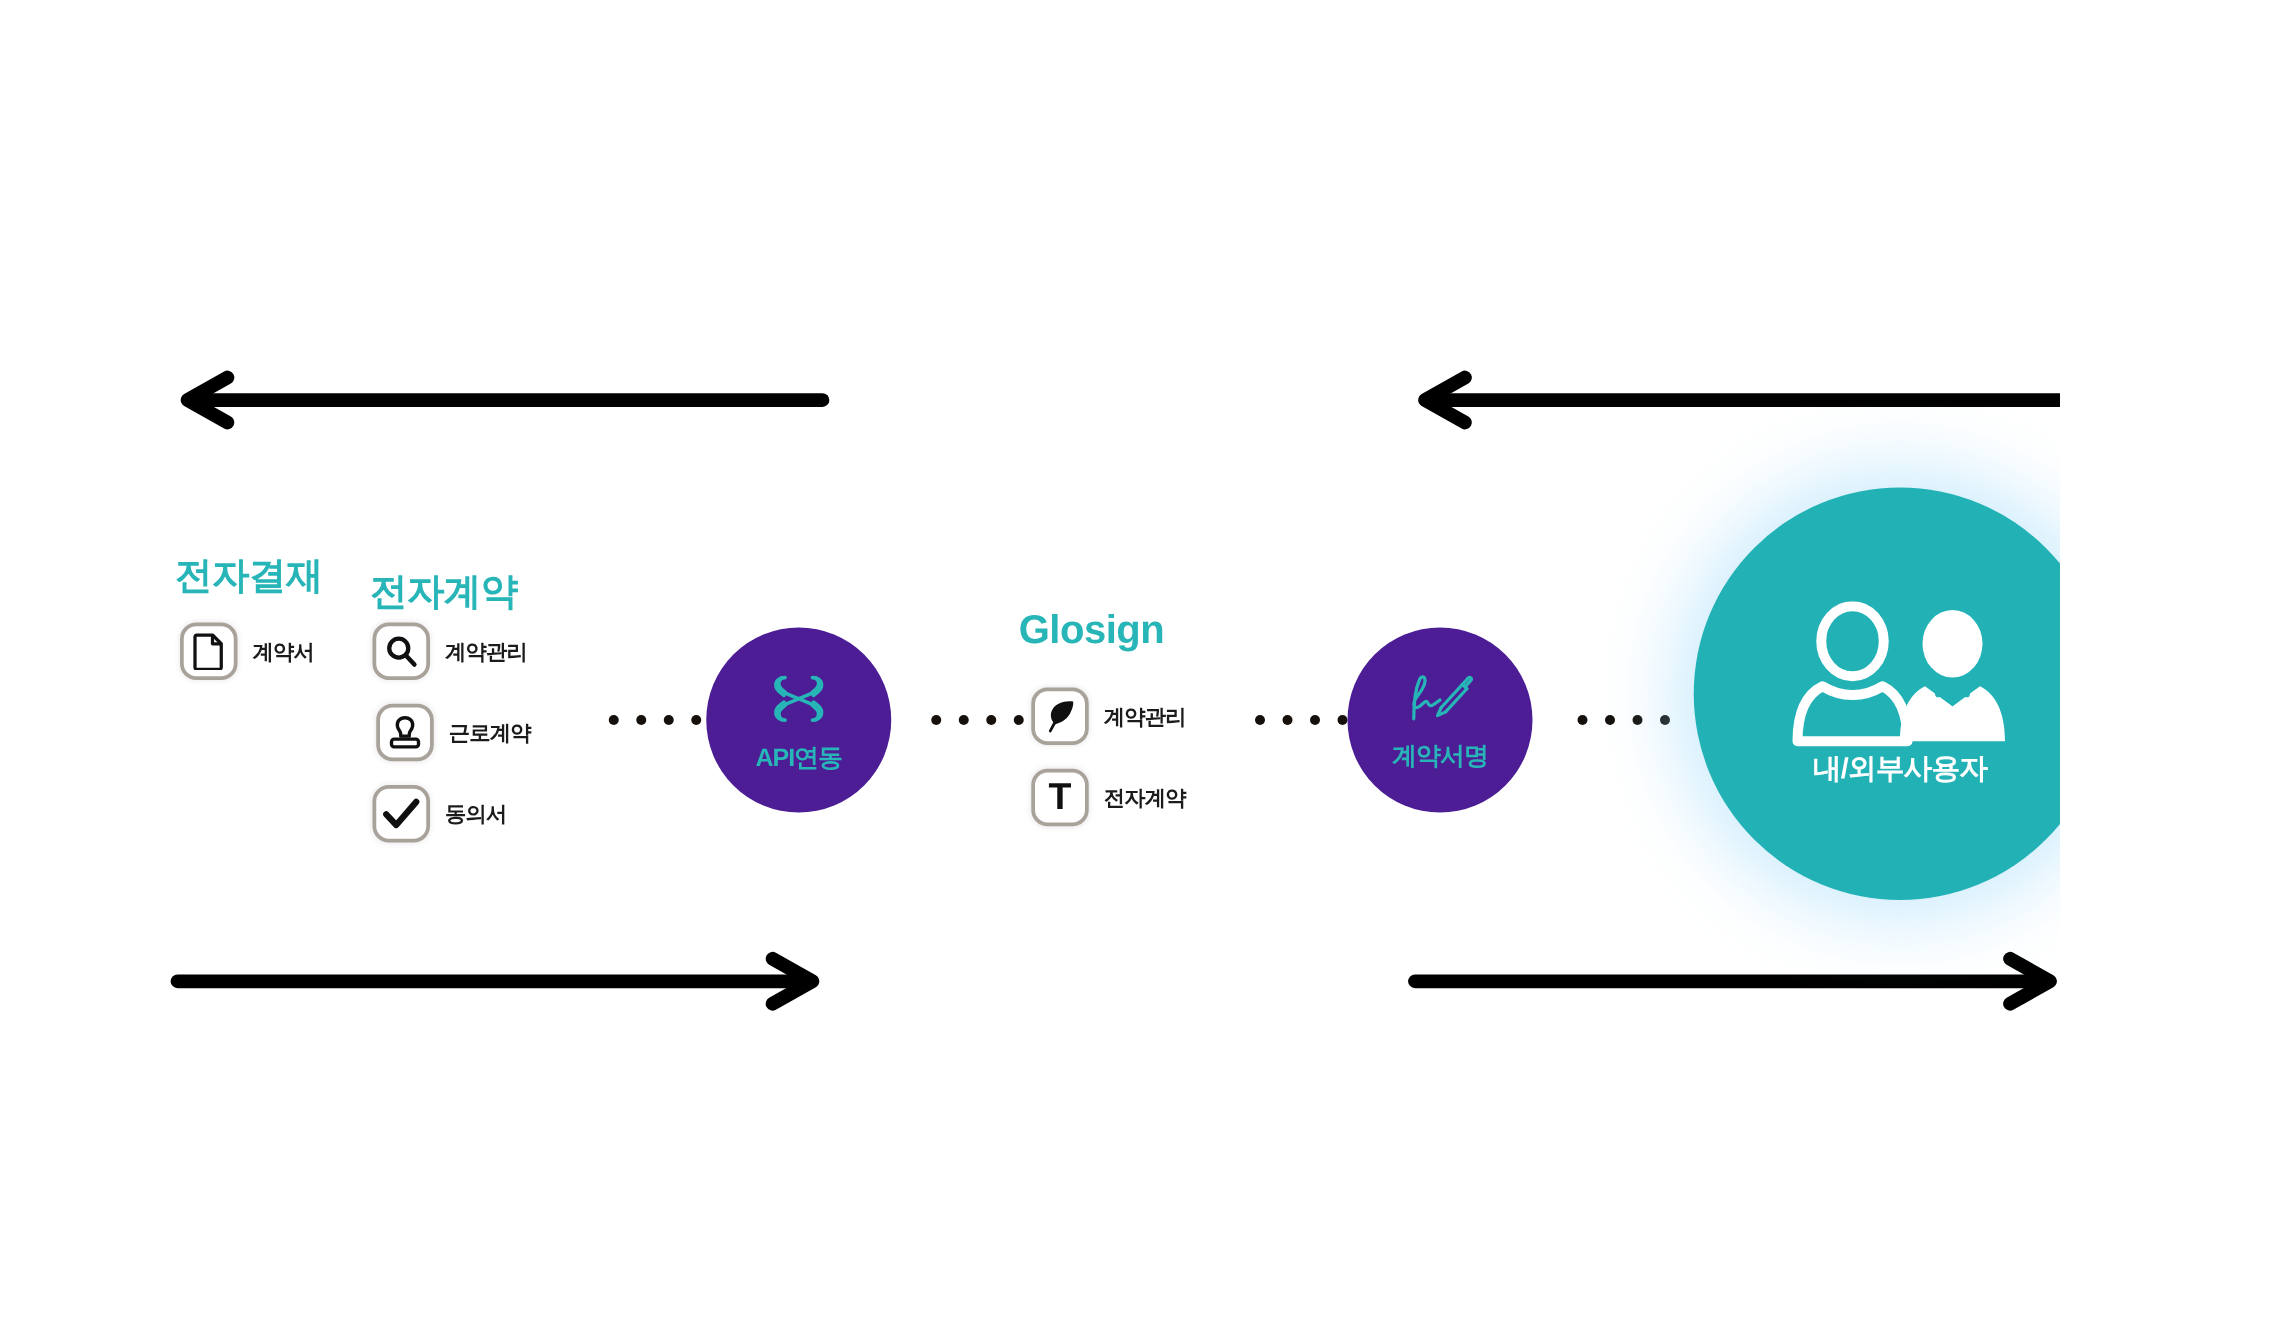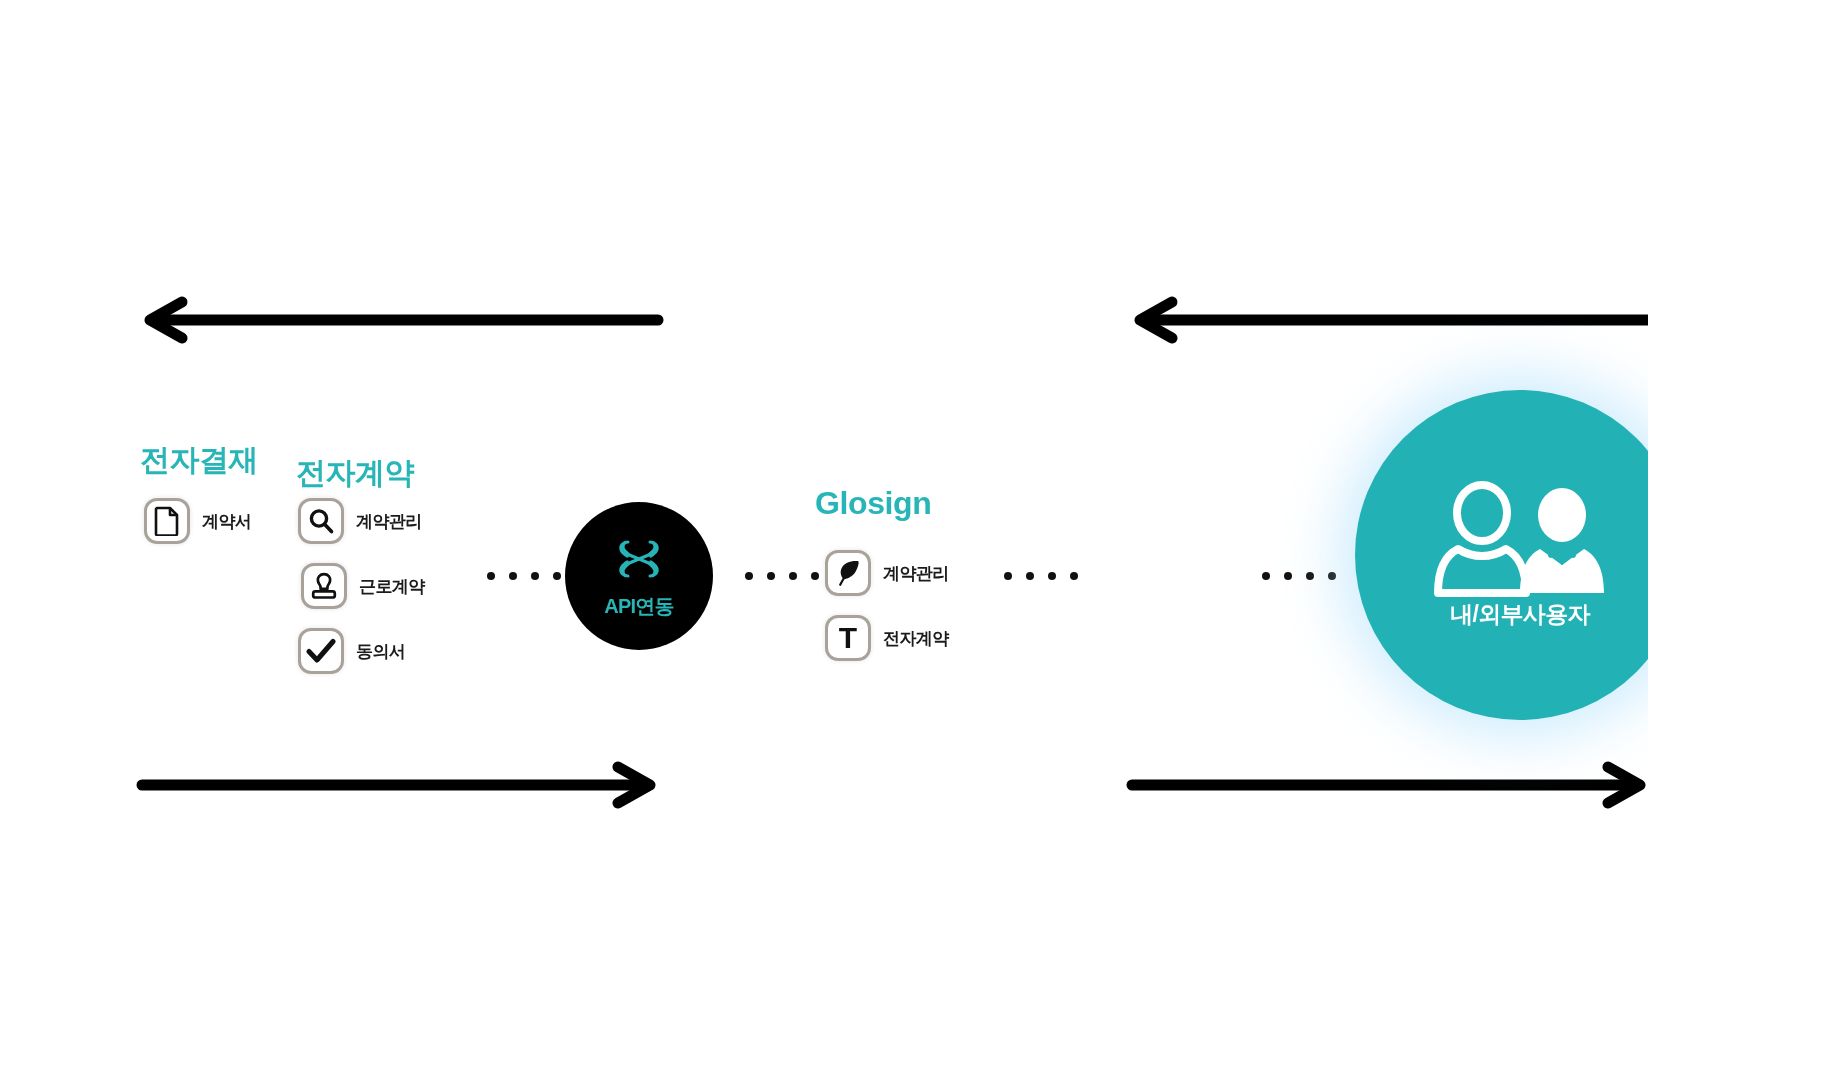--- a/index.html
+++ b/index.html
@@ -86,21 +86,21 @@
     border-radius: 50%;
     background: #15100c;
   }
 
   
   .cream-circle {
     position: absolute;
     width: 148px;
     height: 148px;
     border-radius: 50%;
-    background: #000000;
+    background: #4c1d95;
     display: flex;
     flex-direction: column;
     align-items: center;
     justify-content: center;
     gap: 8px;
   }
   .cream-circle .cc-label {
     color: #27b5b7;
     font-size: 20px;
     font-weight: bold;
@@ -270,20 +270,37 @@
     <span class="icon-label">전자계약</span>
   </div>
 
   <div class="dots" style="left:1004px; top:572px;">
     <span class="dot"></span>
     <span class="dot"></span>
     <span class="dot"></span>
     <span class="dot"></span>
   </div>
 
+  <div class="cream-circle" style="left:1078px; top:502px;">
+    <span>
+      <svg width="60" height="48" viewBox="0 0 60 48">
+        <g fill="none" stroke="#27b5b7" stroke-width="2.6" stroke-linecap="round" stroke-linejoin="round">
+          <path d="M9 40 C9 28 10.5 16 13.5 9 C15 5.5 18 5.5 18 9.5 C18 15 13 20 10.5 24
+                   C8.5 27.2 8.5 31 11.5 31 C14.5 31 17 26 19 26 C20.6 26 20.2 29.5 22.5 29.5
+                   C25 29.5 27.5 26.5 30 25"></path>
+          <path d="M31 31 L28 37.5 L34.5 34.5"></path>
+          <path d="M31 31 L48 12.5"></path>
+          <path d="M34.5 34.5 L51.5 16"></path>
+          <path d="M48 12.5 L51.5 16"></path>
+          <path d="M47.5 13 L52.5 7.5 C54 6 56 8 54.5 9.5 L50 14.5"></path>
+        </g>
+      </svg>
+    </span>
+    <span class="cc-label">계약서명</span>
+  </div>
 
   <div class="dots" style="left:1262px; top:572px;">
     <span class="dot"></span>
     <span class="dot"></span>
     <span class="dot"></span>
     <span class="dot"></span>
   </div>
 
   <div class="teal-circle" style="left:1355px; top:390px;">
     <span>

